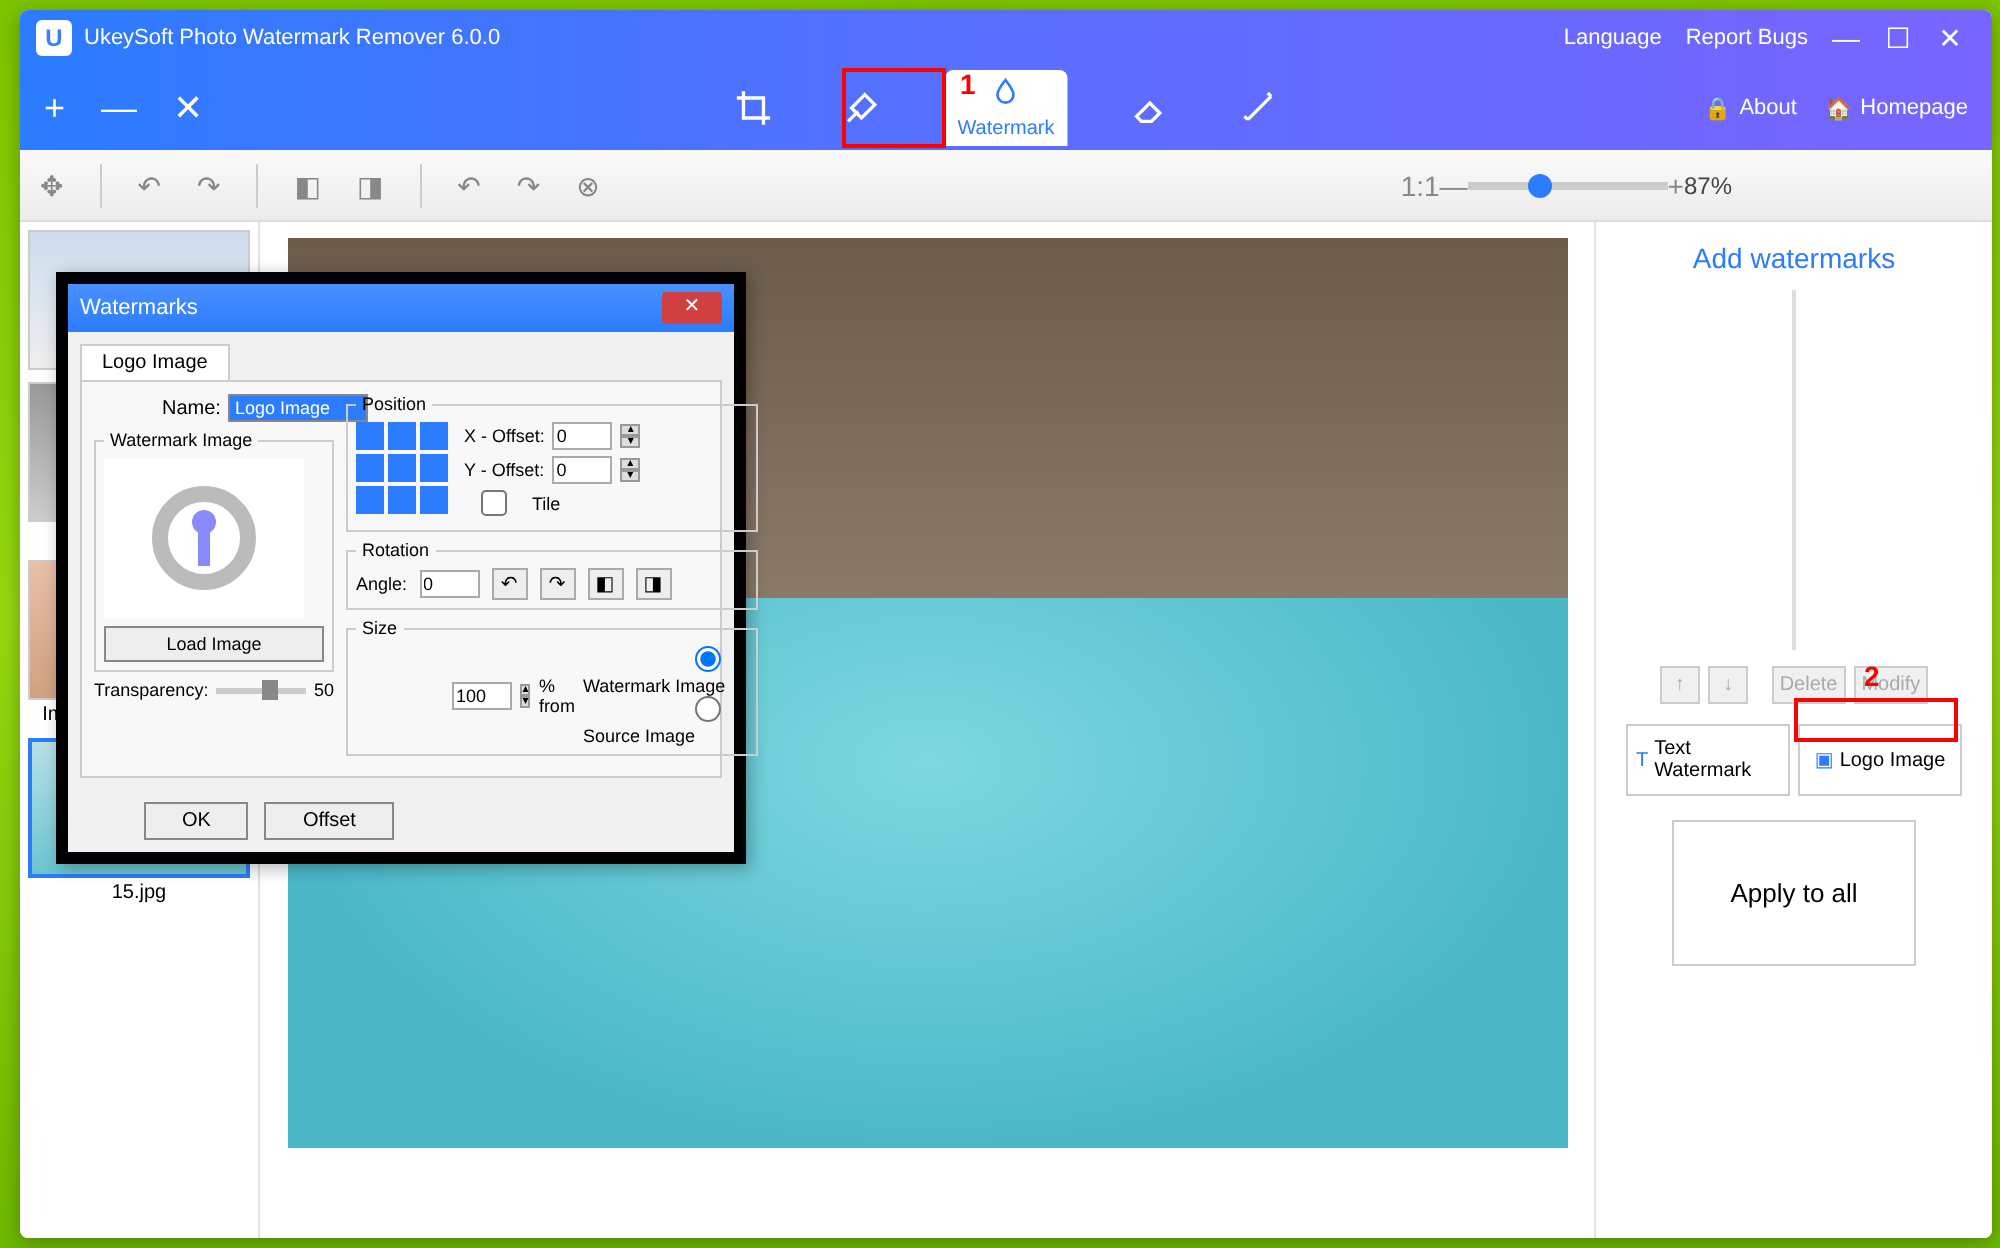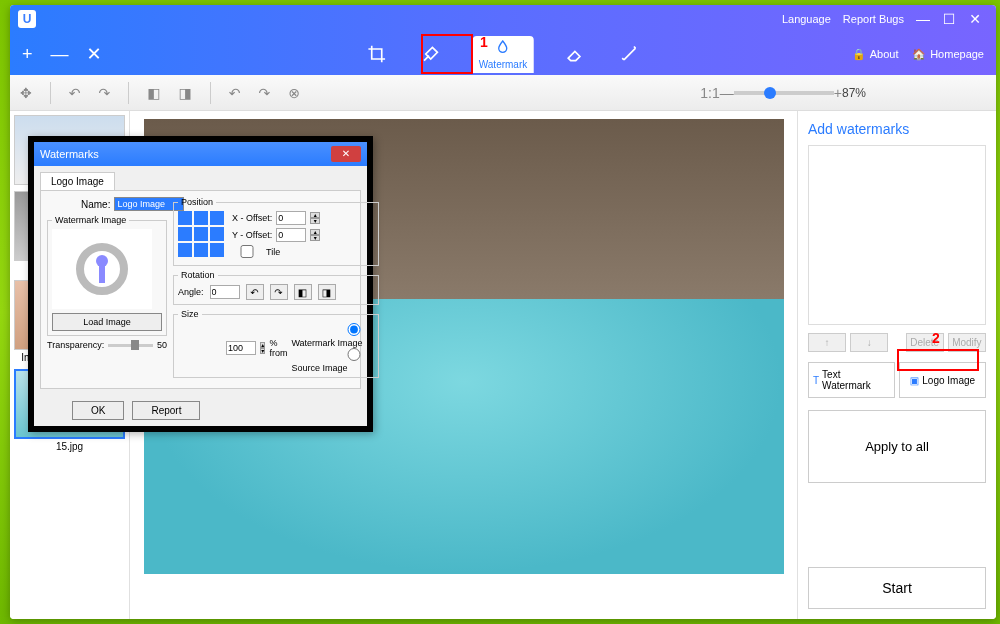--- a/index.html
+++ b/index.html
@@ -29,21 +29,21 @@
 .toolbar .slider .thumb { position: absolute; width: 12px; height: 12px; background: #2b7cff; border-radius: 50%; top: -4px; left: 30px; }
 .main-area { display: flex; height: calc(100% - 106px); }
 .thumb-panel { width: 120px; background: #fff; border-right: 1px solid #e0e0e0; overflow-y: auto; padding: 4px; }
 .thumb-item { margin-bottom: 6px; text-align: center; font-size: 10px; }
 .thumb-item .tim { width: 100%; height: 70px; background: linear-gradient(180deg, #b8e0e8 0%, #6ac5d0 100%); border: 1px solid #ccc; margin-bottom: 2px; position: relative; }
 .thumb-item.sel .tim { border: 2px solid #2b7cff; }
 .canvas-area { flex: 1; background: #fff; display: flex; align-items: flex-start; justify-content: center; padding: 8px; position: relative; }
 .canvas-img { width: 640px; height: 455px; background: linear-gradient(180deg, #a8c5c8 0%, #5fc8d4 50%, #4bb8c8 100%); position: relative; overflow: hidden; }
 .canvas-img::before { content:''; position:absolute; top:0; left:0; right:0; height:180px; background: linear-gradient(180deg, #6b5b4b 0%, #8a7a6a 100%); }
 .canvas-img::after { content:''; position:absolute; top:180px; left:0; right:0; bottom:0; background: radial-gradient(ellipse at 50% 30%, #7dd8e0 0%, #4bb8c8 70%); }
-.right-panel { width: 199px; background: #fff; border-left: 1px solid #e0e0e0; padding: 10px; display: flex; flex-direction: column; }
+.right-panel { width: 199px; background: #fff; border-left: 1px solid #e0e0e0; padding: 10px; display: flex; flex-direction: column; align-items: center; }
 .right-panel h3 { color: #2b7cff; font-size: 14px; font-weight: normal; margin-bottom: 8px; }
 .right-panel .preview-box { height: 180px; border: 1px solid #ddd; margin-bottom: 8px; }
 .right-panel .btn-row { display: flex; gap: 4px; margin-bottom: 10px; }
 .right-panel .small-btn { flex: 1; padding: 3px; font-size: 10px; border: 1px solid #ccc; background: #f0f0f0; color: #aaa; cursor: pointer; text-align: center; }
 .right-panel .arrow-btn { width: 22px; }
 .right-panel .wm-type-row { display: flex; gap: 4px; margin-bottom: 12px; }
 .right-panel .wm-type-btn { flex: 1; padding: 6px 4px; font-size: 10px; border: 1px solid #ccc; background: #fff; cursor: pointer; display: flex; align-items: center; gap: 3px; justify-content: center; }
 .right-panel .wm-type-btn .ic { color: #2b7cff; }
 .right-panel .apply-btn { padding: 28px; border: 1px solid #ccc; background: #fff; font-size: 13px; cursor: pointer; margin-bottom: auto; }
 .right-panel .start-btn { padding: 12px; border: 1px solid #ccc; background: #fff; font-size: 14px; cursor: pointer; margin-top: 10px; }
@@ -81,20 +81,21 @@
 .dialog .dlg-buttons { display: flex; justify-content: flex-start; gap: 8px; padding: 6px; margin-left: 32px; }
 .dialog .dlg-buttons button { padding: 3px 18px; font-size: 10px; border: 1px solid #888; background: #eee; cursor: pointer; }
 </style>
 </head>
 <body>
 
 <div class="app-window">
 
   <div class="title-bar">
     <div class="logo">U</div>
+    <span>UkeySoft Photo Watermark Remover 6.0.0</span>
     <div class="spacer"></div>
     <span class="link">Language</span>
     <span class="link">Report Bugs</span>
     <span class="win-btn">—</span>
     <span class="win-btn">☐</span>
     <span class="win-btn">✕</span>
   </div>
 
   <div class="menu-bar">
     <div class="left-btns">
@@ -205,21 +206,20 @@
         <div class="wm-type-btn">
           <span class="ic">T</span>
           <span>Text Watermark</span>
         </div>
         <div class="wm-type-btn">
           <span class="ic">▣</span>
           <span>Logo Image</span>
         </div>
       </div>
       <button class="apply-btn">Apply to all</button>
-      <button class="start-btn">Start</button>
     </div>
   </div>
 </div>
 
 <div class="dialog">
   <div class="dlg-title">
     <span>Watermarks</span>
     <span class="close">✕</span>
   </div>
   <div class="dlg-body">
@@ -312,21 +312,21 @@
               <label><input type="radio" checked="" style=""> <span>Watermark Image</span></label>
               <label><input type="radio" style=""> <span>Source Image</span></label>
             </div>
           </div>
         </fieldset>
       </div>
     </div>
   </div>
   <div class="dlg-buttons">
     <button>OK</button>
-    <button>Report</button>
+    <button>Offset</button>
   </div>
 </div>
 
 <div class="red-box" style="top:34px; left:421px; width:52px; height:40px;"></div>
 <span class="annot" style="top:34px; left:480px;">1</span>
 <div class="red-box" style="top:349px; left:897px; width:82px; height:22px;"></div>
 <span class="annot" style="top:330px; left:932px;">2</span>
 <div class="red-box" style="top:200px; left:41px; width:122px; height:110px;"></div>
 <span class="annot" style="top:190px; left:165px;">3</span>
 

